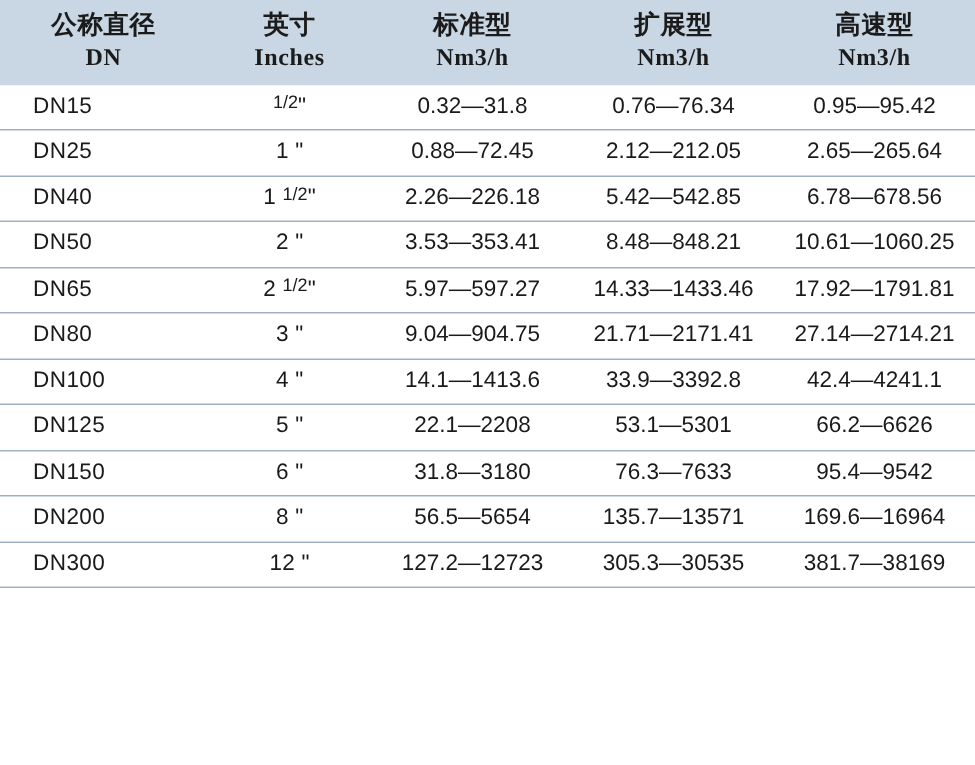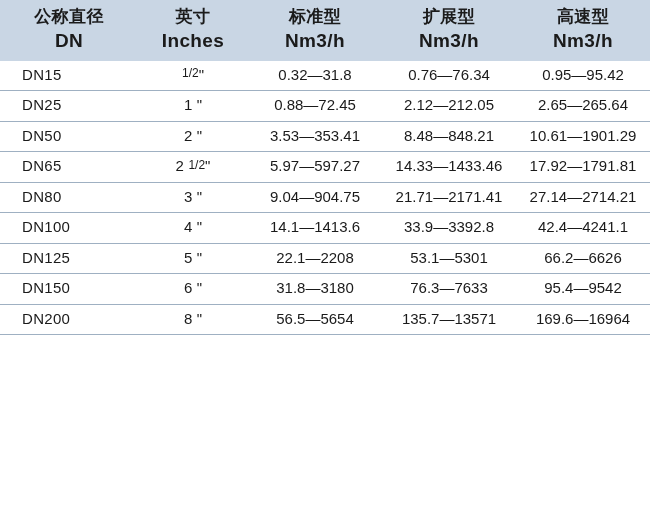--- a/index.html
+++ b/index.html
@@ -43,23 +43,24 @@
     border: none;
     vertical-align: middle;
   }
   thead th .hl1 {
     display: block;
     font-size: 17px;
     letter-spacing: 0.4px;
   }
   thead th .hl2 {
     display: block;
-    font-size: 19px;
+    font-size: 16px;
     font-weight: bold;
     letter-spacing: 0.4px;
+    font-family: Liberation Serif, serif;
   }
   tbody td {
     font-size: 15px;
     text-align: center;
     padding: 3px 2px 4px 2px;
     border-bottom: 1px solid #9fb0c2;
     background: #ffffff;
     white-space: nowrap;
     line-height: 1.5;
   }
@@ -128,25 +129,32 @@
           <td>0.95—95.42</td>
         </tr>
         <tr>
           <td class="dn">DN25</td>
           <td><span class="whole">1</span> <span class="frac"></span><span>"</span></td>
           <td>0.88—72.45</td>
           <td>2.12—212.05</td>
           <td>2.65—265.64</td>
         </tr>
         <tr>
+          <td class="dn">DN40</td>
+          <td><span class="whole">1</span> <span class="frac">1/2</span><span>"</span></td>
+          <td>2.26—226.18</td>
+          <td>5.42—542.85</td>
+          <td>6.78—678.56</td>
+        </tr>
+        <tr>
           <td class="dn">DN50</td>
           <td><span class="whole">2</span> <span class="frac"></span><span>"</span></td>
           <td>3.53—353.41</td>
           <td>8.48—848.21</td>
-          <td>10.61—1901.29</td>
+          <td>10.61—1060.25</td>
         </tr>
         <tr>
           <td class="dn">DN65</td>
           <td><span class="whole">2</span> <span class="frac">1/2</span><span>"</span></td>
           <td>5.97—597.27</td>
           <td>14.33—1433.46</td>
           <td>17.92—1791.81</td>
         </tr>
         <tr>
           <td class="dn">DN80</td>
@@ -176,15 +184,22 @@
           <td>76.3—7633</td>
           <td>95.4—9542</td>
         </tr>
         <tr>
           <td class="dn">DN200</td>
           <td><span class="whole">8</span> <span class="frac"></span><span>"</span></td>
           <td>56.5—5654</td>
           <td>135.7—13571</td>
           <td>169.6—16964</td>
         </tr>
+        <tr>
+          <td class="dn">DN300</td>
+          <td><span class="whole">12</span> <span class="frac"></span><span>"</span></td>
+          <td>127.2—12723</td>
+          <td>305.3—30535</td>
+          <td>381.7—38169</td>
+        </tr>
       </tbody>
   </table>
 </div>
 
 </body></html>

